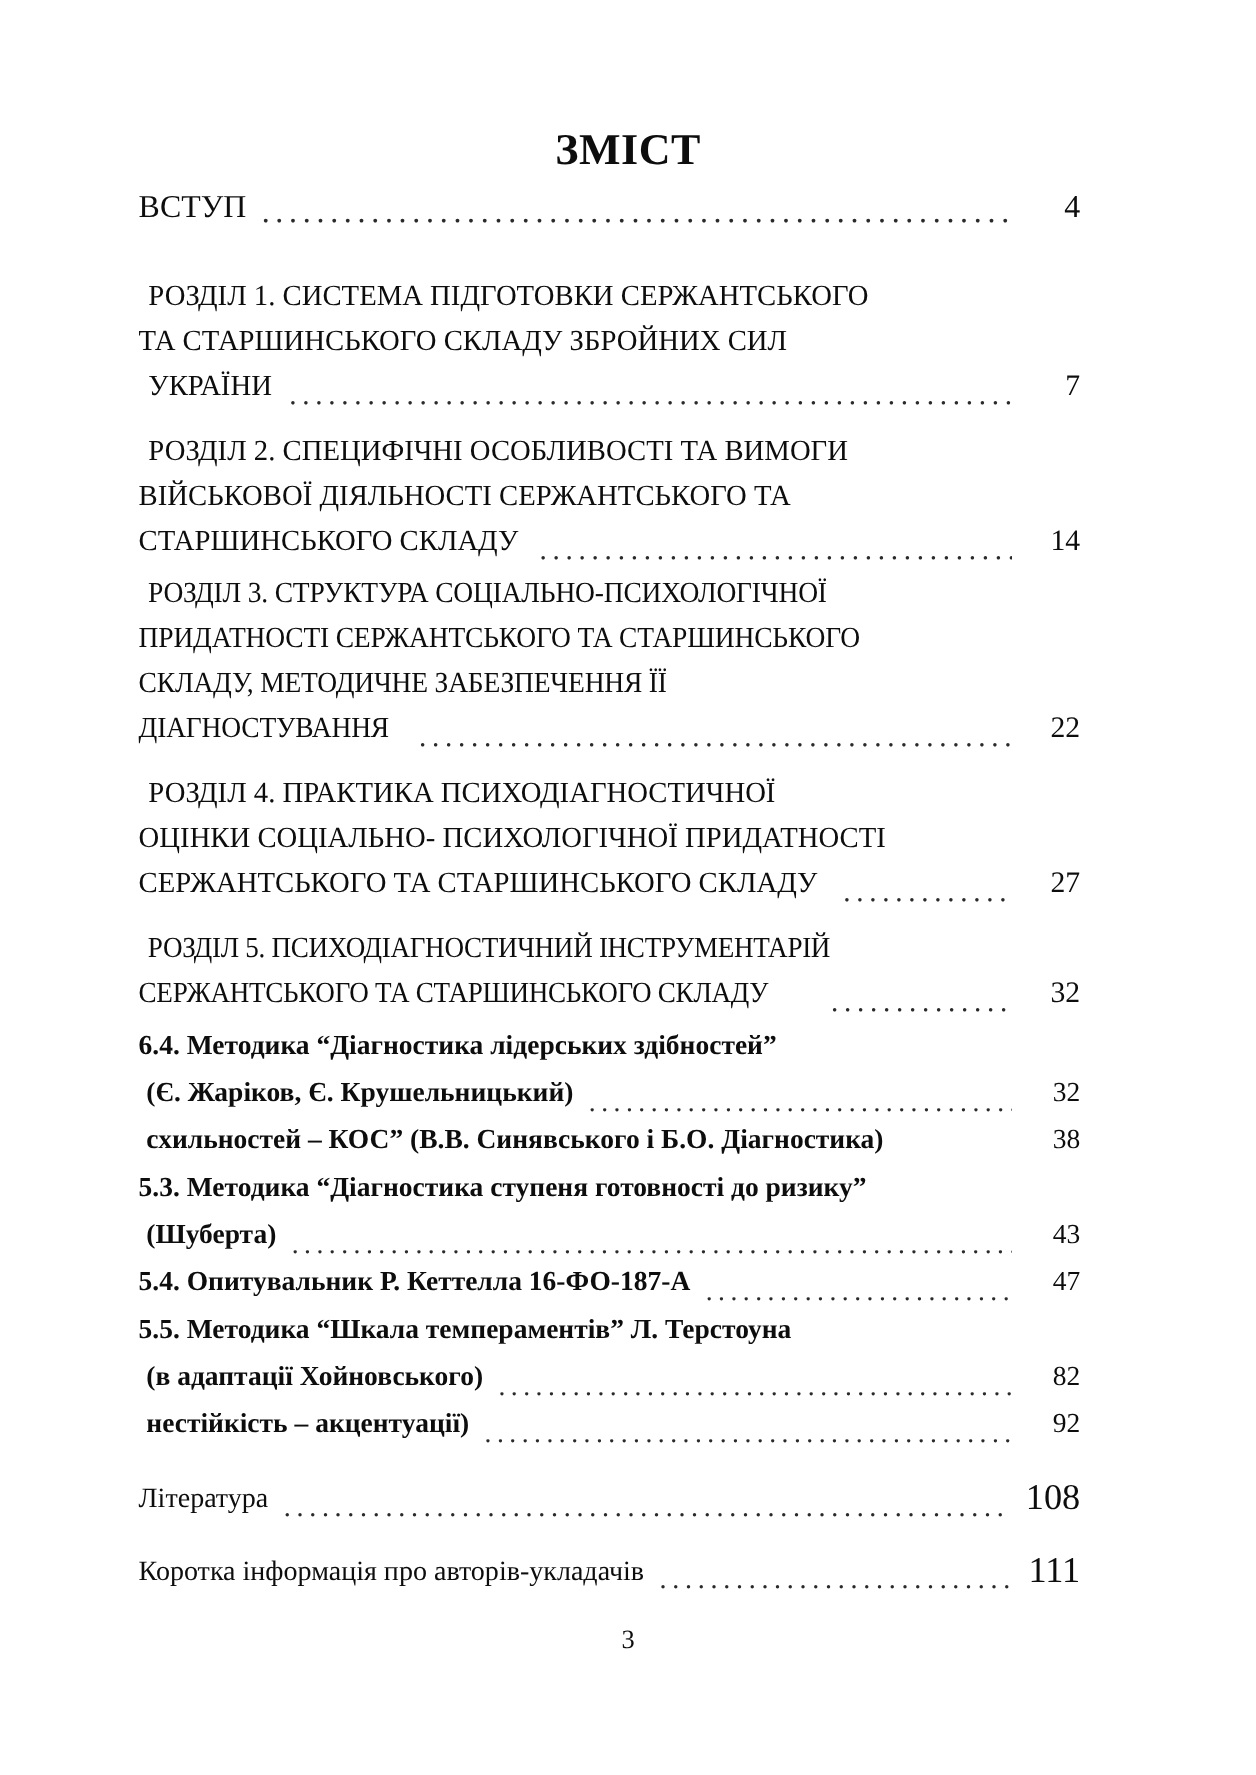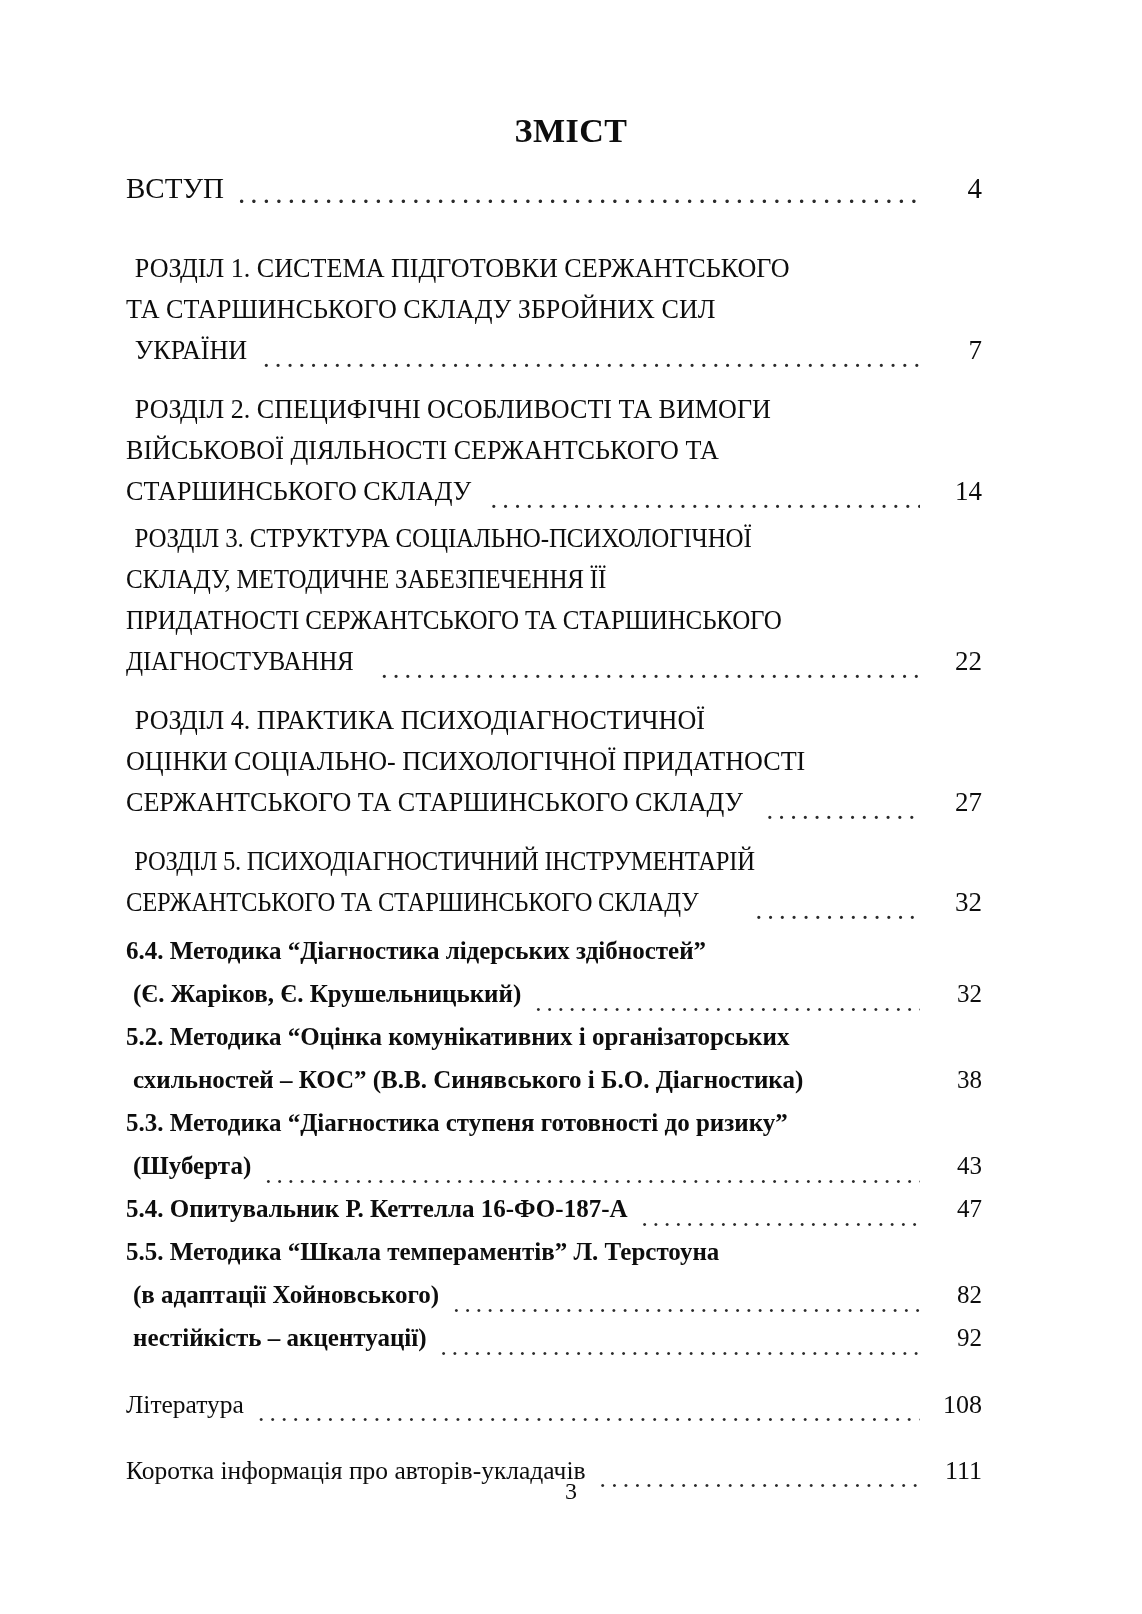--- a/index.html
+++ b/index.html
@@ -24,21 +24,21 @@
     height: 1614px;
   }
 
   
   .toc-title {
     position: absolute;
     top: 112px;
     left: 0;
     width: 1142px;
     text-align: center;
-    font-size: 34px;
+    font-size: 40px;
     font-weight: bold;
     letter-spacing: 0.5px;
   }
 
   
   .toc-body {
     position: absolute;
     top: 168px;
     left: 126px;
     width: 856px;
@@ -131,21 +131,21 @@
   .sub .leader {
     font-weight: normal;
     letter-spacing: 5px;
   }
 
   
   .plain {
     font-size: 25.5px;
     line-height: 40px;
   }
-  .plain .pg { font-size: 26px; }
+  .plain .pg { font-size: 33px; }
 
   .gap-lit { margin-top: 26px; }
   .gap-info { margin-top: 26px; }
 
   .spacer-sm { height: 12px; }
   .spacer-md { height: 18px; }
 
   
   .folio {
     position: absolute;
@@ -203,25 +203,25 @@
         <span class="leader"></span>
         <span class="pg">14</span>
       </div>
     </div>
 
     <div class="entry chapter tight">
       <div class="line nopg">
         <span class="txt first">РОЗДІЛ  3. СТРУКТУРА СОЦІАЛЬНО-ПСИХОЛОГІЧНОЇ</span>
       </div>
       <div class="line nopg">
+        <span class="txt">ПРИДАТНОСТІ СЕРЖАНТСЬКОГО ТА СТАРШИНСЬКОГО</span>
+      </div>
+      <div class="line nopg">
         <span class="txt">СКЛАДУ, МЕТОДИЧНЕ ЗАБЕЗПЕЧЕННЯ ЇЇ</span>
       </div>
-      <div class="line nopg">
-        <span class="txt">ПРИДАТНОСТІ СЕРЖАНТСЬКОГО ТА СТАРШИНСЬКОГО</span>
-      </div>
       <div class="line">
         <span class="txt">ДІАГНОСТУВАННЯ</span>
         <span class="leader"></span>
         <span class="pg">22</span>
       </div>
     </div>
 
     <div class="spacer-sm"></div>
 
     <div class="entry chapter">
@@ -256,23 +256,20 @@
         <span class="txt">6.4. Методика “Діагностика лідерських здібностей”</span>
       </div>
       <div class="line">
         <span class="txt cont">(Є. Жаріков, Є. Крушельницький)</span>
         <span class="leader"></span>
         <span class="pg">32</span>
       </div>
     </div>
 
     <div class="entry sub">
-      <div class="line nopg">
-        <span class="txt">5.2. Методика “Оцінка комунікативних і організаторських</span>
-      </div>
       <div class="line noleader">
         <span class="txt cont">схильностей – КОС” (В.В. Синявського і Б.О. Діагностика)</span>
         <span class="leader"></span>
         <span class="pg">38</span>
       </div>
     </div>
 
     <div class="entry sub">
       <div class="line nopg">
         <span class="txt">5.3. Методика “Діагностика ступеня готовності до ризику”</span>

